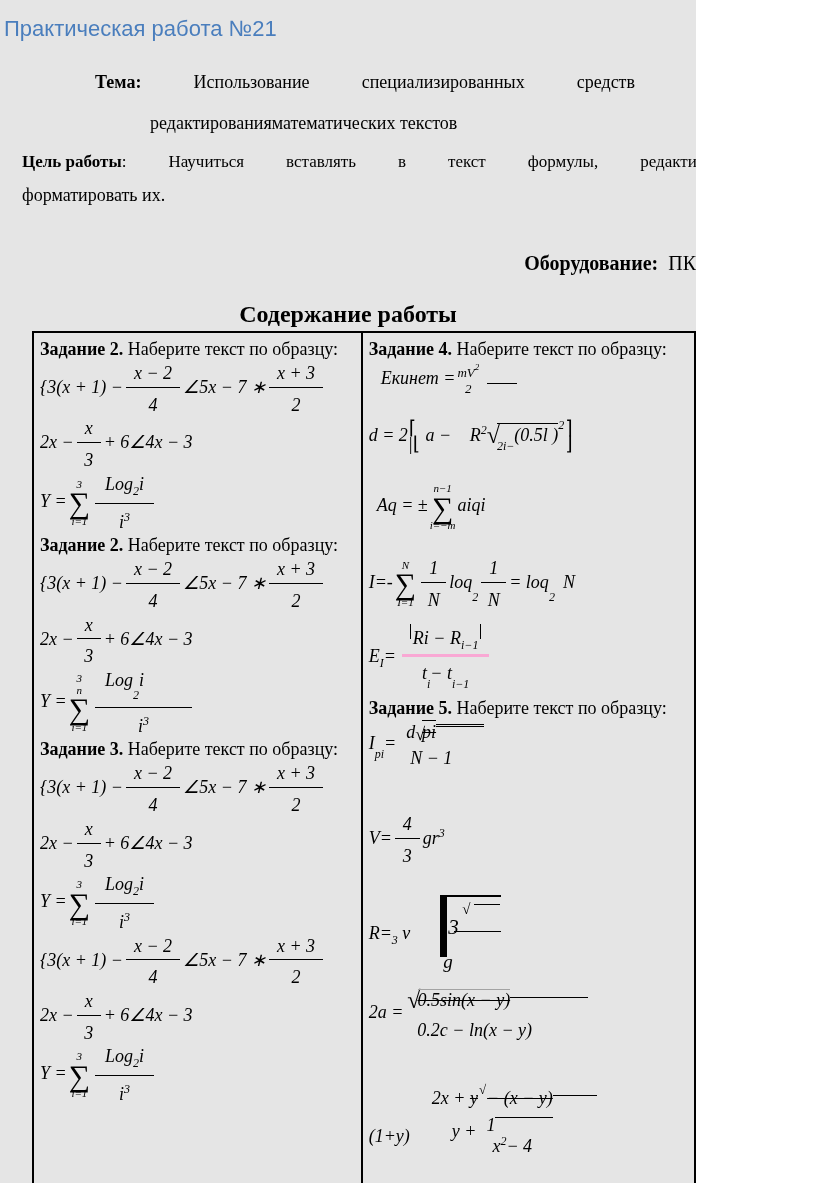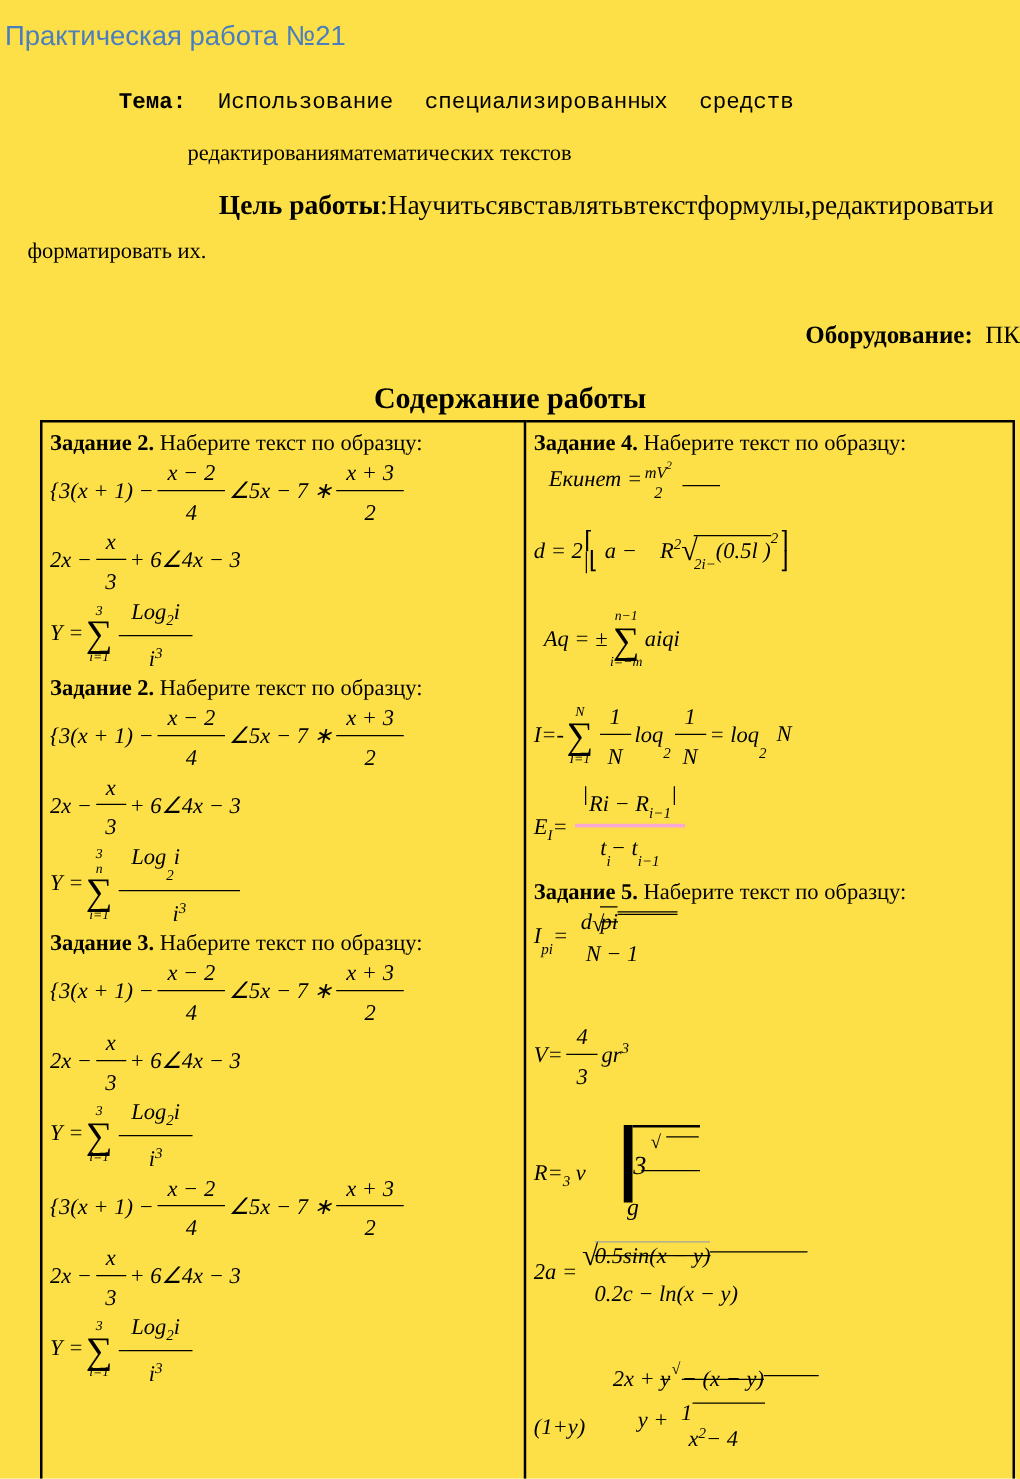--- a/index.html
+++ b/index.html
@@ -1,25 +1,25 @@
 <!DOCTYPE html>
 <html><head>
 <meta charset="utf-8">
 <style>
   html,body{margin:0;padding:0;background:#fff;}
-  .page{width:816px;height:1183px;background:#fde047;position:relative;overflow:hidden;
+  .page{width:696px;height:1183px;background:#e5e5e5;position:relative;overflow:hidden;
         font-family:"Liberation Serif",serif;color:#000;}
   .doc-title{font-family:"Liberation Sans",sans-serif;font-weight:400;font-size:22px;
              color:#4a7ebd;margin:16px 0 0 4px;}
   .tema-row{display:flex;justify-content:space-between;align-items:flex-start;
-            margin:30px 0 0 95px;width:540px;font-size:18px;font-family:Liberation Mono, monospace;}
+            margin:30px 0 0 95px;width:540px;font-size:18px;}
   .lbl{font-weight:bold;}
   .tema-line2{margin:20px 0 0 150px;font-size:18px;}
-  .goal-row{display:flex;justify-content:flex-end;align-items:baseline;
-            margin:18px 0 13px 22px;width:773px;font-size:22px;}
+  .goal-row{display:flex;justify-content:space-between;align-items:baseline;
+            margin:18px 0 13px 22px;width:773px;font-size:17px;}
   .goal-line2{margin:3px 0 0 22px;font-size:18px;}
   .equip{ text-align:right;margin:46px 0 0 40px;font-size:20px;}
   .equip .val{font-weight:400;margin-left:10px;}
   .content-heading{text-align:center;margin:26px 0 0 0;font-size:24px;font-weight:bold;}
   table.work{border-collapse:collapse;margin:3px 0 0 32px;table-layout:fixed;}
   table.work td{border:2px solid #000;vertical-align:top;padding:4px 6px;height:856px;}
   td.cL{width:373px;}
   td.cR{width:377px;}
   .task-head{font-size:18px;margin:2px 0 2px 0;}
   .task-head b{font-weight:bold;}

